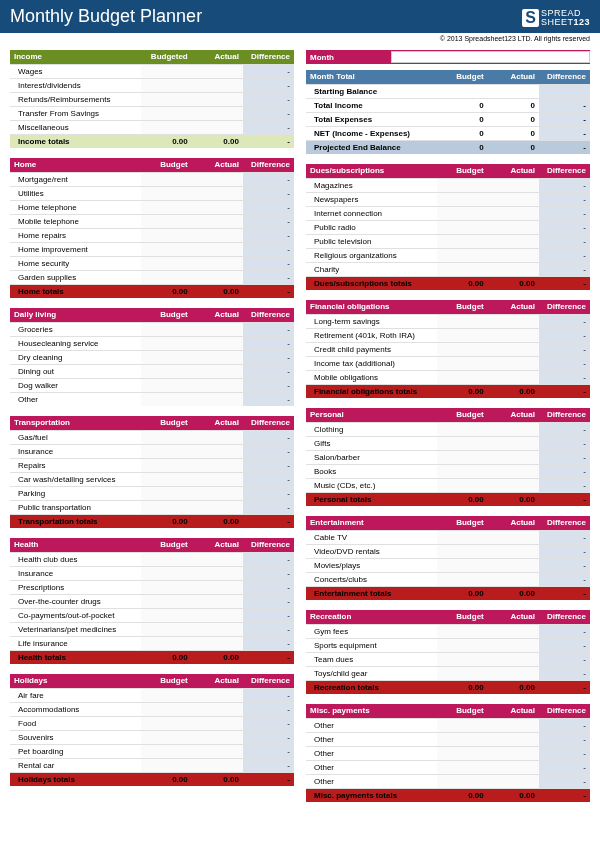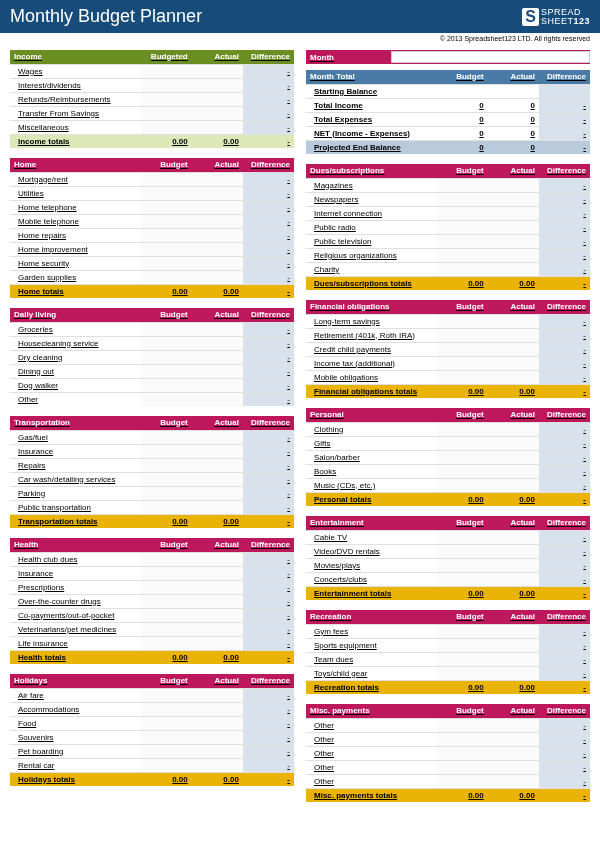--- a/index.html
+++ b/index.html
@@ -1,37 +1,37 @@
 <!DOCTYPE html>
 <html><head>
 <meta charset="utf-8">
 <style>
   * { box-sizing: border-box; margin: 0; padding: 0; }
   body { font-family: Arial, sans-serif; font-size: 8px; background: #fff; width: 600px; }
-  .header { background: #174b7a; color: #fff; padding: 6px 10px; display: flex; justify-content: space-between; align-items: center; }
+  .header { background: #174b7a; color: #fff; padding: 6px 10px; display: flex; justify-content: space-between; align-items: flex-end; }
   .header h1 { font-size: 18px; font-weight: normal; }
   .logo { display: flex; align-items: center; gap: 2px; }
   .logo-s { background: #fff; color: #174b7a; font-weight: bold; font-size: 16px; padding: 0 3px; border-radius: 2px; }
   .logo-txt { font-size: 9px; line-height: 9px; letter-spacing: 0.5px; }
   .copyright { text-align: right; font-size: 7px; padding: 2px 10px; color: #000; }
-  .content { display: flex; gap: 12px; padding: 6px 10px 10px 10px; text-decoration: underline; }
+  .content { display: flex; gap: 12px; padding: 6px 10px 10px 10px; }
   .col { flex: 1; display: flex; flex-direction: column; gap: 10px; }
   table { width: 100%; border-collapse: collapse; table-layout: fixed; }
   th, td { padding: 2px 4px; height: 14px; vertical-align: middle; }
   th { font-weight: bold; color: #fff; text-align: right; }
   th:first-child { text-align: left; }
   .hdr-green th { background: #6b8e23; }
   .hdr-blue th { background: #be185d; }
   .hdr-steel th { background: #4a7ba6; }
   td { border-top: 1px solid #e0e0e0; }
   td:first-child { text-align: left; padding-left: 8px; }
   td.n { text-align: right; }
   td.diff { background: #d9e2ec; text-align: right; }
   tr.item td:nth-child(2), tr.item td:nth-child(3) { background: #fafafa; }
-  tr.total td { background: #eab308; font-weight: bold; }
+  tr.total td { background: #b91c1c; font-weight: bold; }
   tr.total td:first-child { padding-left: 8px; }
   tr.total-green td { background: #dce8b8; font-weight: bold; }
   .month-hdr th:first-child { width: 30%; }
   .month-val { background: #fff; border: 1px solid #ccc; }
   tr.summary td { font-weight: bold; }
   tr.summary td:first-child { font-weight: bold; }
   tr.proj td { background: #b8cadb; font-weight: bold; }
   .c-name { width: 46%; }
   .c-num { width: 18%; }
 </style>

